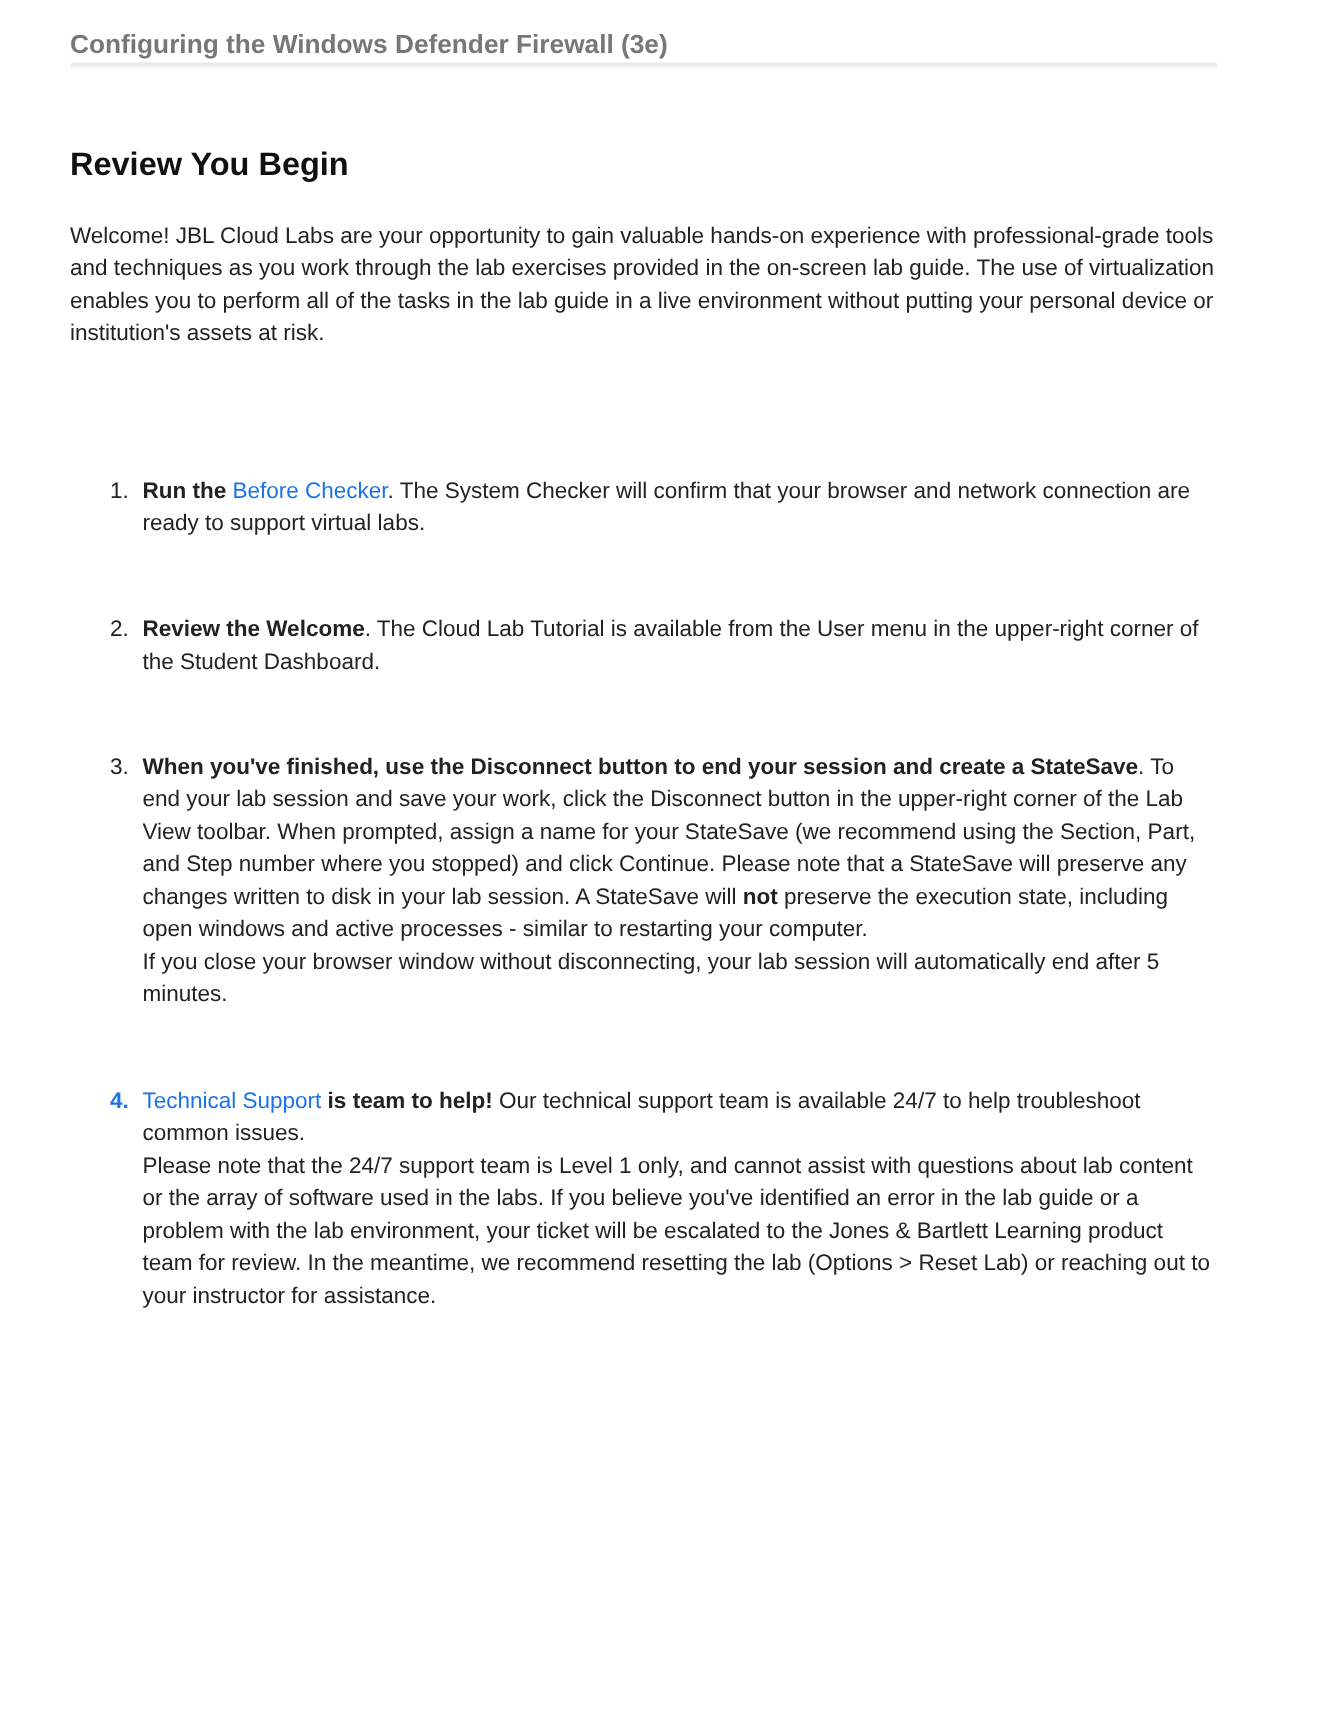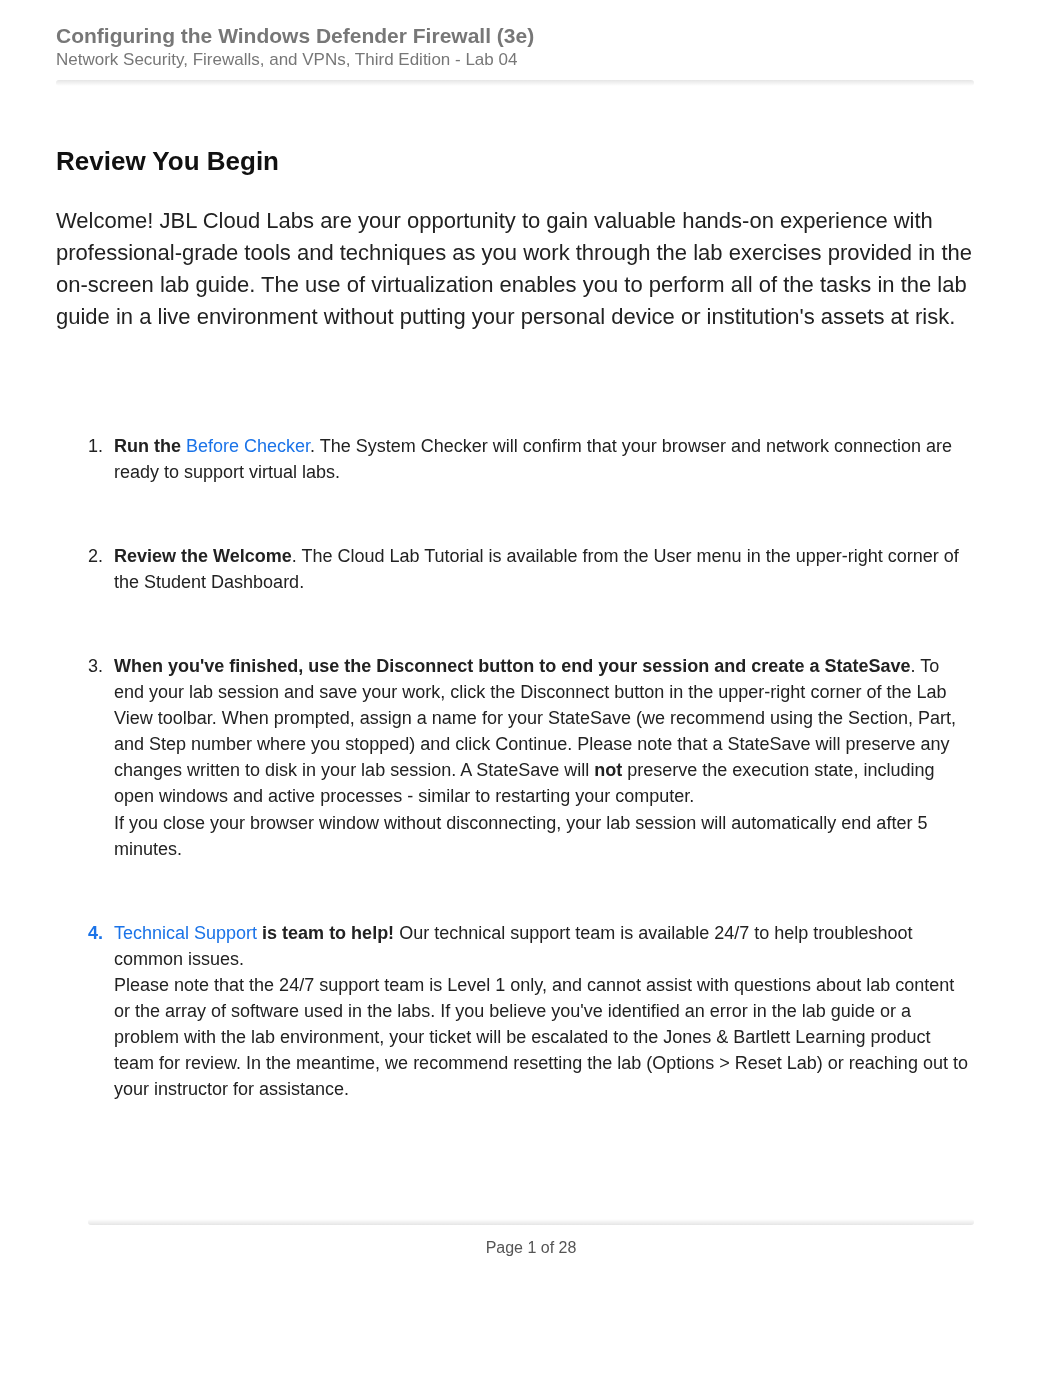--- a/index.html
+++ b/index.html
@@ -36,21 +36,21 @@
     margin-bottom: 60px;
     border-radius: 3px;
   }
   .section-heading {
     font-size: 26px;
     font-weight: bold;
     color: #111111;
     margin-bottom: 28px;
   }
   .intro-para {
-    font-size: 22px;
+    font-size: 18px;
     line-height: 1.45;
     color: #222222;
     margin-bottom: 22px;
   }
   .checklist {
     margin-top: 100px;
     padding-left: 52px;
   }
   .checklist li {
     font-size: 18px;
@@ -92,21 +92,20 @@
     font-size: 16px;
     color: #555555;
   }
 </style>
 </head>
 <body>
 
 <div class="page">
 
   <div class="header-title">Configuring the Windows Defender Firewall (3e)</div>
-  <div class="header-subtitle">Network Security, Firewalls, and VPNs, Third Edition - Lab 04</div>
   <div class="divider-top"></div>
 
   <h1 class="section-heading">Review You Begin</h1>
 
   <p class="intro-para">Welcome! JBL Cloud Labs are your opportunity to gain valuable hands-on experience with professional-grade tools and techniques as you work through the lab exercises provided in the on-screen lab guide. The use of virtualization enables you to perform all of the tasks in the lab guide in a live environment without putting your personal device or institution's assets at risk.</p>
 
   <ol class="checklist">
     <li>
       <span class="bold">Run the </span><a class="link">Before Checker</a><span>. The System Checker will confirm that your browser and network connection are ready to support virtual labs.</span>
     </li>
@@ -118,18 +117,14 @@
       <br>
       <span>If you close your browser window without disconnecting, your lab session will automatically end after 5 minutes.</span>
     </li>
     <li class="last-item">
       <a class="link">Technical Support</a><span class="bold"> is team to help!</span><span> Our technical support team is available 24/7 to help troubleshoot common issues.</span>
       <br>
       <span>Please note that the 24/7 support team is Level 1 only, and cannot assist with questions about lab content or the array of software used in the labs. If you believe you've identified an error in the lab guide or a problem with the lab environment, your ticket will be escalated to the Jones &amp; Bartlett Learning product team for review. In the meantime, we recommend resetting the lab (Options &gt; Reset Lab) or reaching out to your instructor for assistance.</span>
     </li>
   </ol>
 
-  <div class="footer-area">
-    <div class="divider-bottom"></div>
-    <div class="page-num">Page 1 of 28</div>
-  </div>
 
 </div>
 
 </body></html>

